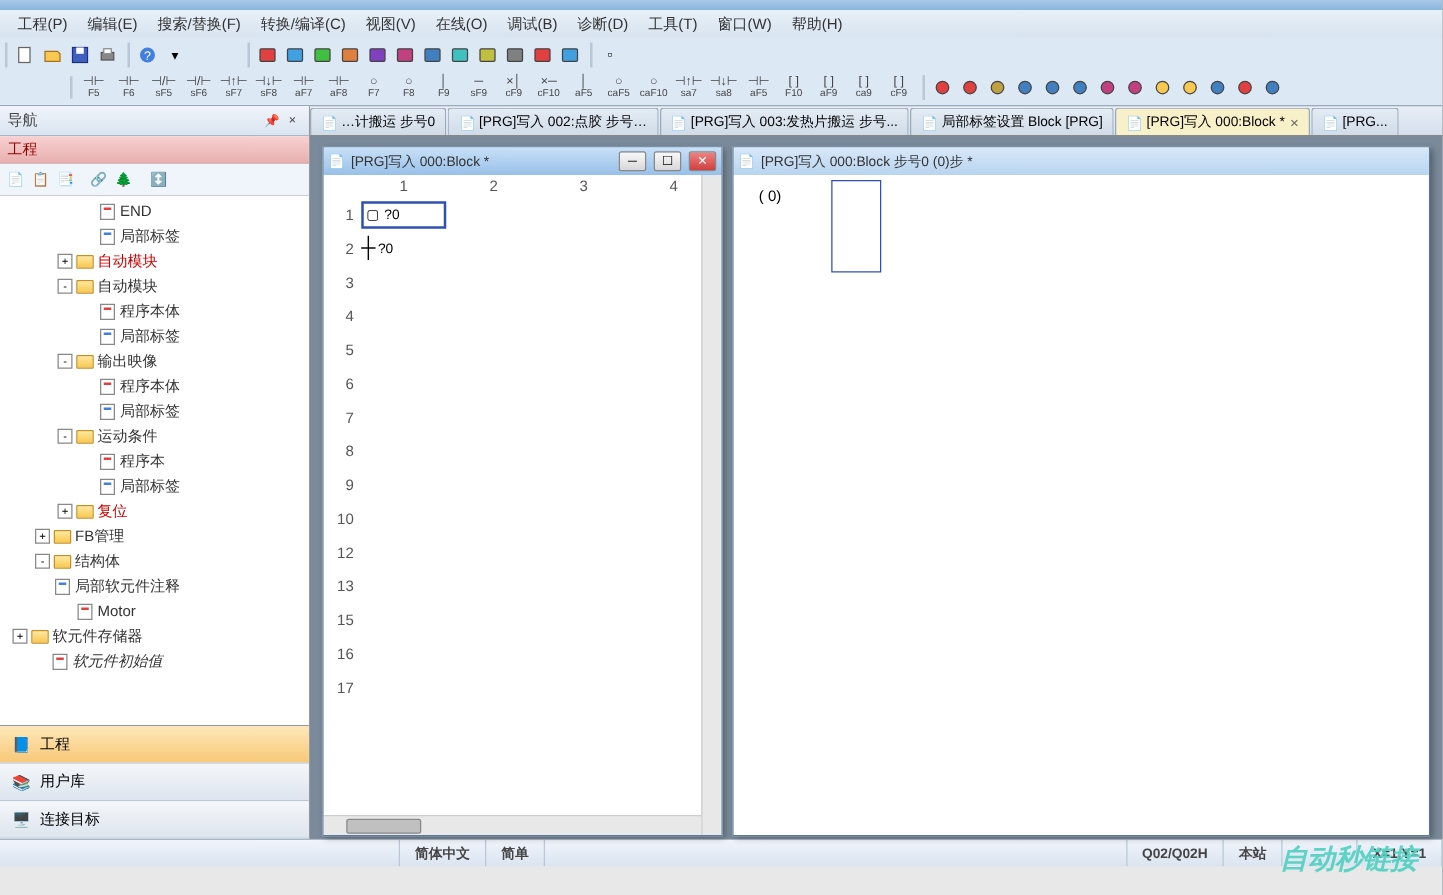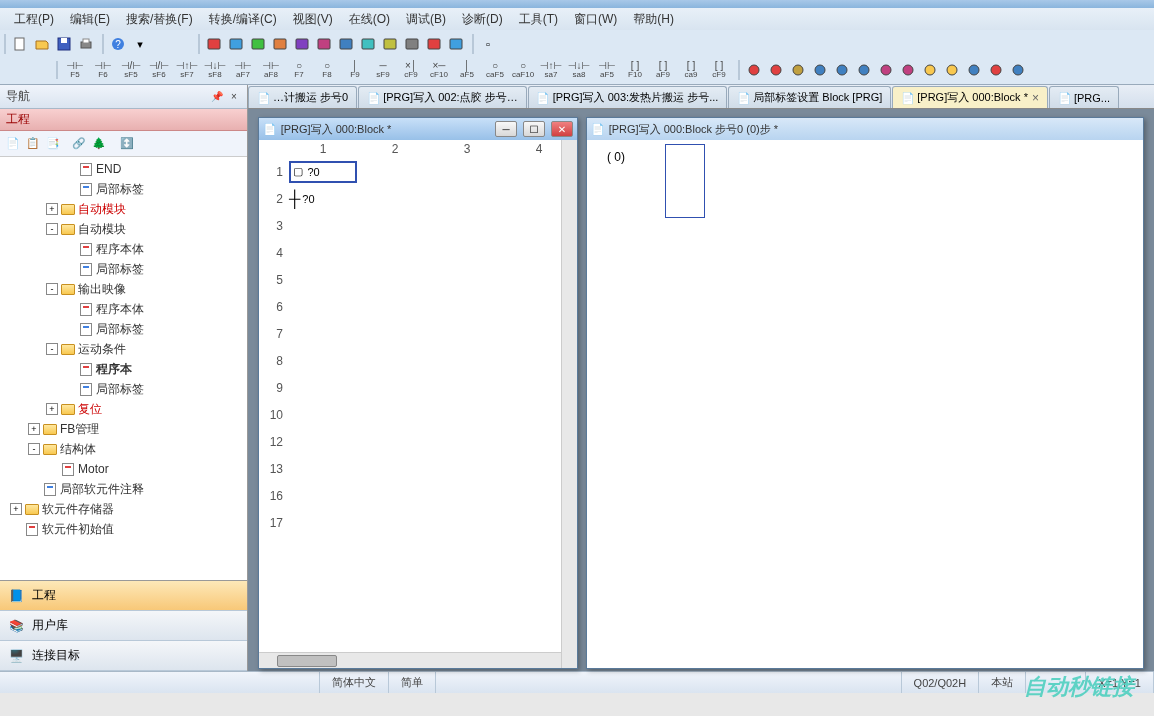--- a/index.html
+++ b/index.html
@@ -61,21 +61,21 @@
 .grid-cell { width: 72px; height: 24px; display: flex; align-items: center; padding: 0 2px; }
 .cell-box { border: 2px solid #3050b0; width: 68px; height: 22px; display: flex; align-items: center; padding: 0 2px; font-size: 11px; }
 .cell-sym { display: flex; align-items: center; gap: 2px; font-size: 11px; }
 .scrollbar-v { position: absolute; right: 0; top: 0; width: 16px; height: 100%; background: #e8e8e8; border-left: 1px solid #ccc; }
 .scrollbar-h { position: absolute; bottom: 0; left: 0; height: 16px; width: calc(100% - 16px); background: #e8e8e8; border-top: 1px solid #ccc; display: flex; align-items: center; }
 .sb-thumb { background: #c0c0c0; border: 1px solid #888; border-radius: 2px; }
 .scrollbar-h .sb-thumb { height: 12px; width: 60px; margin-left: 18px; }
 .mini-pane { font-size: 12px; padding: 10px 20px; }
 .mini-box { border: 1px solid #3050b0; width: 40px; height: 74px; position: absolute; left: 78px; top: 4px; }
 .statusbar { height: 22px; background: linear-gradient(to bottom, #f0f4fb, #dae4f0); border-top: 1px solid #a8b8c8; display: flex; align-items: center; font-size: 11px; color: #444; }
-.statusbar > div { padding: 0 12px; border-right: 1px solid #b8c8d8; height: 100%; display: flex; align-items: center; }
+.statusbar > div { padding: 0 12px; border-right: 1px solid #b8c8d8; height: 100%; display: flex; align-items: center; font-weight: bold; }
 .watermark { position: absolute; right: 20px; bottom: 14px; font-size: 22px; font-style: italic; font-weight: bold; color: #50d0c0; opacity: 0.9; }
 </style>
 </head>
 <body>
 
 <div class="titlebar"></div>
 
 <div class="menubar">
   <span>工程(P)</span>
   <span>编辑(E)</span>
@@ -446,21 +446,21 @@
           </span>
           <span class="tree-label">局部标签</span>
         </div>
         <div class="tree-node" style="padding-left: 46px;">
           <span class="tree-toggle">-</span>
           <span class="tree-icon">
             <div class="icon-folder"></div>
           </span>
           <span class="tree-label">运动条件</span>
         </div>
-        <div class="tree-node" style="padding-left: 64px; font-weight: bold;">
+        <div class="tree-node" style="padding-left: 64px;">
           <span class="tree-toggle empty"></span>
           <span class="tree-icon">
             <div class="icon-file"></div>
           </span>
           <span class="tree-label">程序本</span>
         </div>
         <div class="tree-node" style="padding-left: 64px;">
           <span class="tree-toggle empty"></span>
           <span class="tree-icon">
             <div class="icon-file icon-file-blue"></div>
@@ -481,42 +481,42 @@
           </span>
           <span class="tree-label">FB管理</span>
         </div>
         <div class="tree-node" style="padding-left: 28px;">
           <span class="tree-toggle">-</span>
           <span class="tree-icon">
             <div class="icon-folder"></div>
           </span>
           <span class="tree-label">结构体</span>
         </div>
+        <div class="tree-node" style="padding-left: 28px;">
+          <span class="tree-toggle empty"></span>
+          <span class="tree-icon">
+            <div class="icon-file icon-file-blue"></div>
+          </span>
+          <span class="tree-label">局部软元件注释</span>
+        </div>
         <div class="tree-node" style="padding-left: 46px;">
           <span class="tree-toggle empty"></span>
           <span class="tree-icon">
             <div class="icon-file"></div>
           </span>
           <span class="tree-label">Motor</span>
-        </div>
-        <div class="tree-node" style="padding-left: 28px;">
-          <span class="tree-toggle empty"></span>
-          <span class="tree-icon">
-            <div class="icon-file icon-file-blue"></div>
-          </span>
-          <span class="tree-label">局部软元件注释</span>
         </div>
         <div class="tree-node" style="padding-left: 10px;">
           <span class="tree-toggle">+</span>
           <span class="tree-icon">
             <div class="icon-folder"></div>
           </span>
           <span class="tree-label">软元件存储器</span>
         </div>
-        <div class="tree-node" style="padding-left: 10px;">
+        <div class="tree-node" style="padding-left: 26px; font-style: italic;">
           <span class="tree-toggle empty"></span>
           <span class="tree-icon">
             <div class="icon-file"></div>
           </span>
           <span class="tree-label">软元件初始值</span>
         </div>
       </div>
     <div class="sidebar-bottom">
       <div class="bottom-item selected">
         <span class="btm-icon">📘</span>
@@ -627,20 +627,24 @@
                 </div>
                 <div class="grid-row">
                   <div class="grid-rownum">12</div>
                   <div class="grid-cell"></div>
                 </div>
                 <div class="grid-row">
                   <div class="grid-rownum">13</div>
                   <div class="grid-cell"></div>
                 </div>
                 <div class="grid-row">
+                  <div class="grid-rownum">15</div>
+                  <div class="grid-cell"></div>
+                </div>
+                <div class="grid-row">
                   <div class="grid-rownum">16</div>
                   <div class="grid-cell"></div>
                 </div>
                 <div class="grid-row">
                   <div class="grid-rownum">17</div>
                   <div class="grid-cell"></div>
                 </div>
               </div>
           </div>
           <div class="scrollbar-v"></div>

